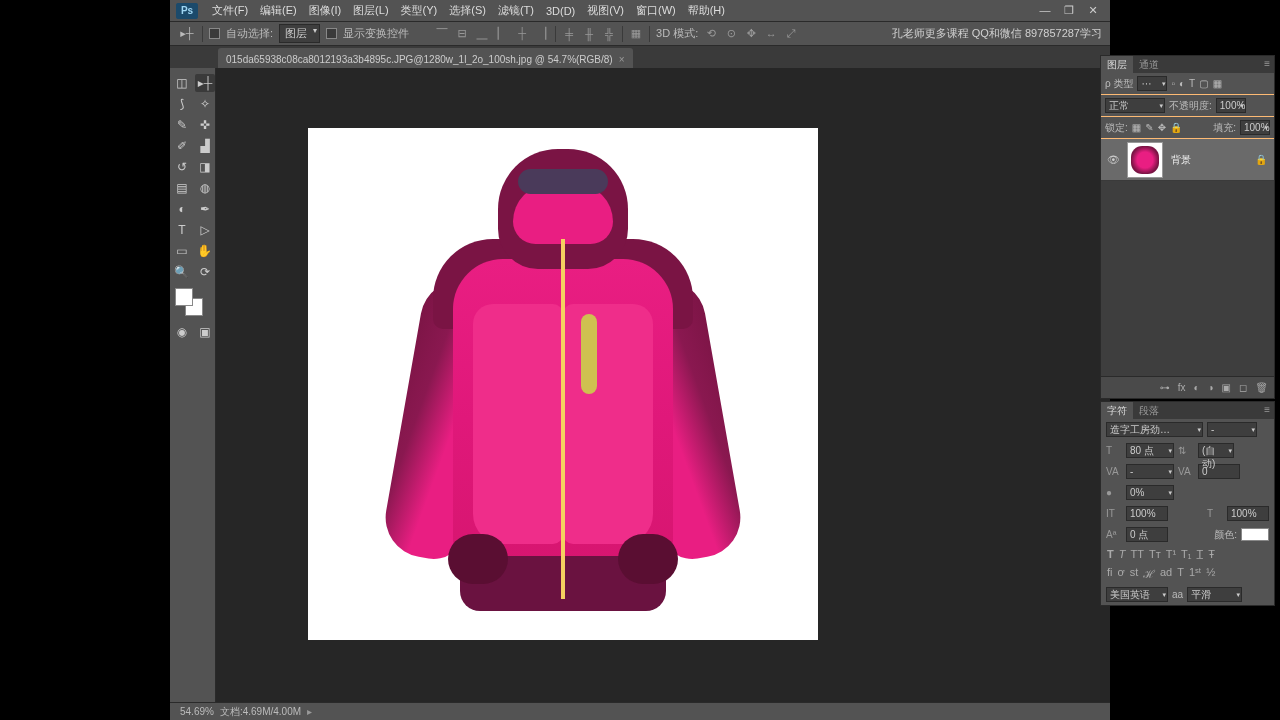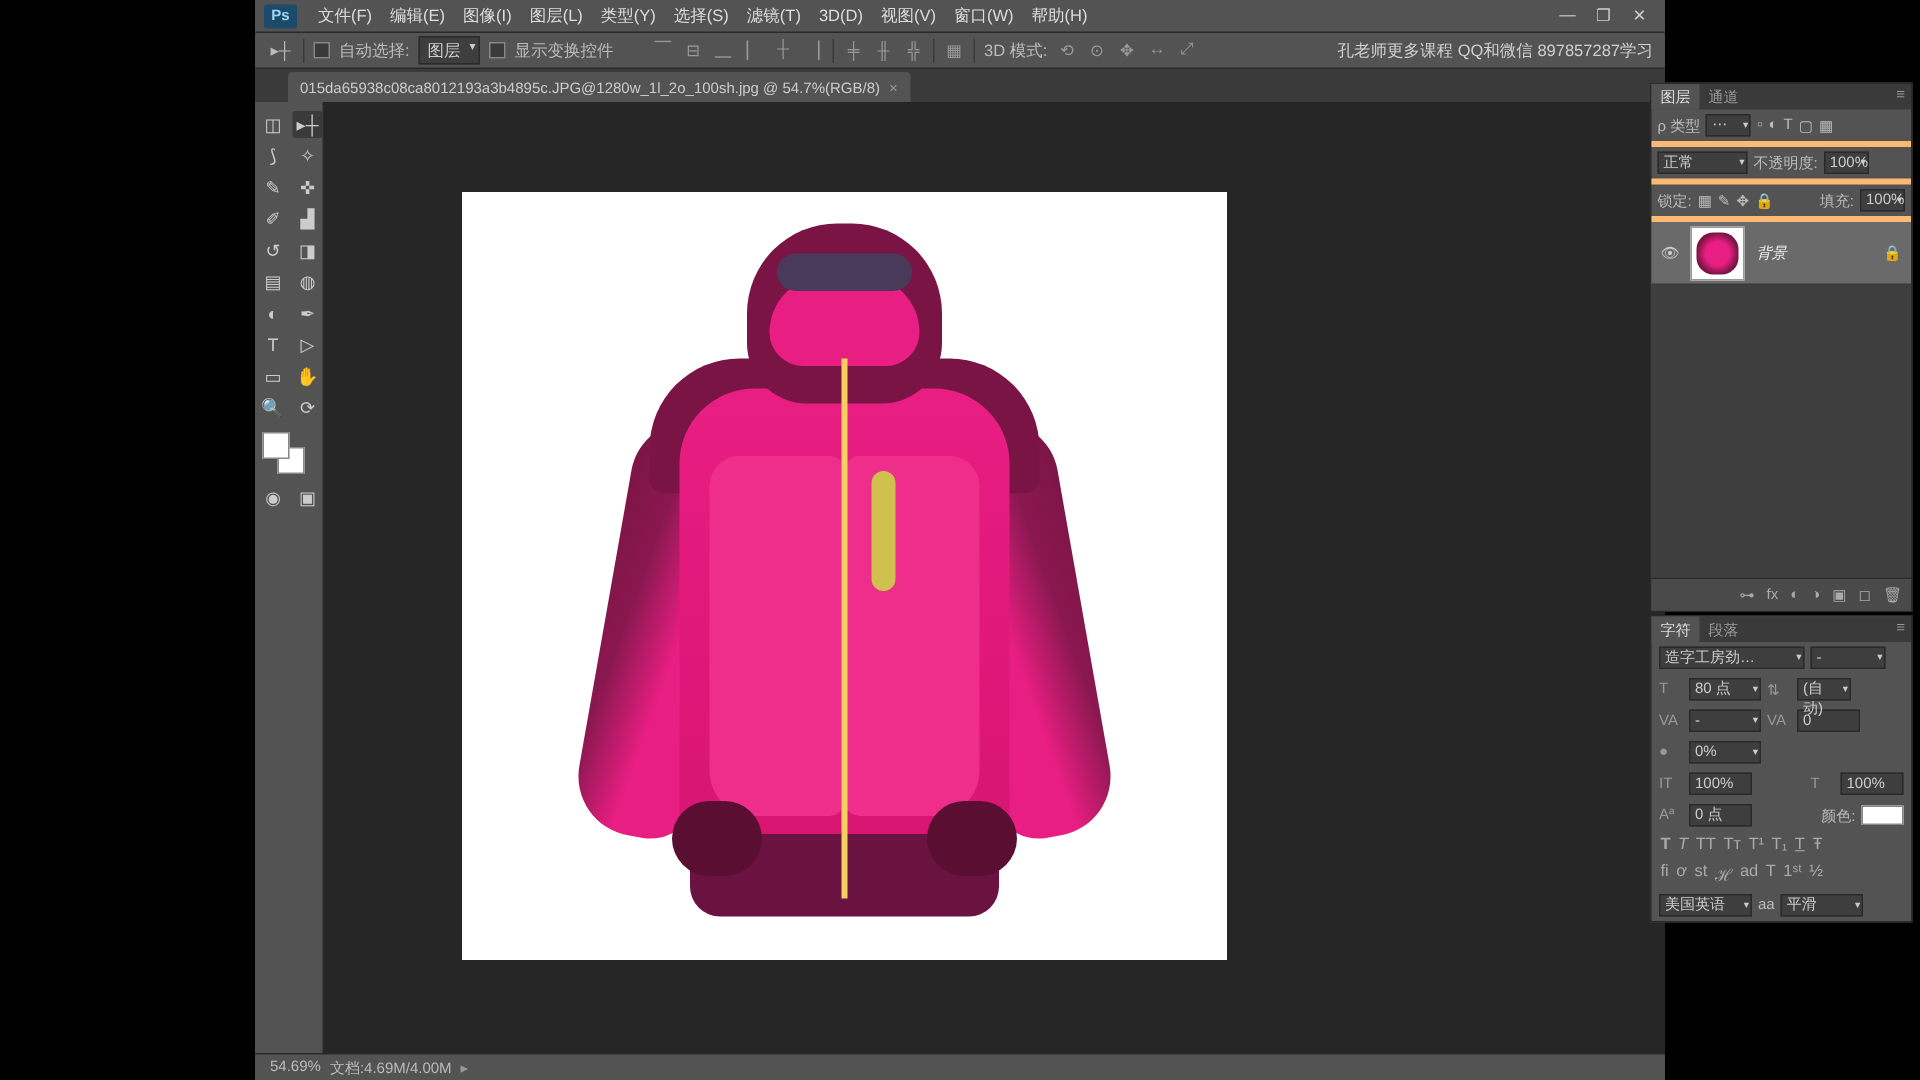--- a/index.html
+++ b/index.html
@@ -14,21 +14,21 @@
 
 .optbar{height:24px;background:#535353;display:flex;align-items:center;padding:0 8px;gap:6px;border-bottom:1px solid #2a2a2a;font-size:11px;color:#bbb}
 .opt-icon{width:18px;height:16px;color:#bbb;display:flex;align-items:center;justify-content:center}
 .opt-sep{width:1px;height:16px;background:#3a3a3a}
 .chk{width:11px;height:11px;border:1px solid #888;background:#3a3a3a}
 .sel{background:#3e3e3e;border:1px solid #2a2a2a;padding:1px 12px 1px 5px;position:relative;color:#ccc}
 .sel::after{content:"▾";position:absolute;right:2px;top:1px;font-size:8px}
 .course-info{margin-left:auto;color:#d0d0d0;font-size:11px}
 
 .tabbar{height:22px;background:#3a3a3a;display:flex;align-items:flex-end}
-.doctab{background:#535353;height:20px;padding:3px 8px 0;font-size:10px;color:#ccc;display:flex;align-items:center;gap:6px;border-radius:3px 3px 0 0;margin-left:22px}
+.doctab{background:#535353;height:20px;padding:3px 8px 0;font-size:10px;color:#ccc;display:flex;align-items:center;gap:6px;border-radius:3px 3px 0 0;margin-left:48px}
 .doctab .x{color:#999;font-size:10px}
 
 .workspace{flex:1;display:flex;background:#2a2a2a}
 .toolbox{width:46px;background:#535353;padding:6px 2px;display:grid;grid-template-columns:1fr 1fr;gap:3px;align-content:start;border-right:1px solid #2a2a2a}
 .tool{width:20px;height:18px;display:flex;align-items:center;justify-content:center;color:#ccc;font-size:12px;border-radius:2px}
 .tool.active{background:#3a3a3a}
 .swatch-wrap{grid-column:1/3;position:relative;height:34px;margin-top:2px}
 .sw-fg{position:absolute;left:3px;top:2px;width:18px;height:18px;background:#fff;border:1px solid #888}
 .sw-bg{position:absolute;left:13px;top:12px;width:18px;height:18px;background:#fff;border:1px solid #888}
 .canvas-area{flex:1;position:relative;background:#262626;overflow:hidden}
@@ -52,29 +52,29 @@
 
 .status{height:18px;background:#535353;color:#bbb;font-size:10px;display:flex;align-items:center;padding:0 10px;gap:6px;border-top:1px solid #2a2a2a}
 .status .arrow{color:#999}
 
 .panels{position:absolute;left:1100px;top:55px;width:175px;display:flex;flex-direction:column;gap:2px;color:#bbb;font-size:10px;z-index:5}
 .panel{background:#535353;border:1px solid #2a2a2a}
 .panel-tabs{display:flex;background:#3a3a3a;height:17px}
 .ptab{padding:2px 6px;font-size:10px;color:#999}
 .ptab.active{background:#535353;color:#ddd}
 .ptab-menu{margin-left:auto;padding:2px 4px;color:#999}
-.layer-opts{padding:3px 4px;display:flex;align-items:center;gap:4px;border-bottom:4px solid #fdba74}
+.layer-opts{padding:3px 4px;display:flex;align-items:center;gap:4px;border-bottom:1px solid #fdba74}
 .layer-opts .kind{flex:0 0 auto}
 .mini-sel{background:#3e3e3e;border:1px solid #2a2a2a;padding:0 10px 0 3px;position:relative;font-size:10px;color:#ccc;height:15px;line-height:13px}
 .mini-sel::after{content:"▾";position:absolute;right:1px;top:0;font-size:7px}
 .layer-row{height:42px;display:flex;align-items:center;padding:0 6px;gap:8px;background:#6a6a6a;border-bottom:1px solid #3a3a3a}
 .eye{width:12px;color:#ccc}
 .thumb{width:36px;height:36px;background:#fff;border:1px solid #999;position:relative;overflow:hidden}
 .thumb-j{position:absolute;inset:3px;background:radial-gradient(ellipse at center,#e91e82 40%,#7a1444 70%);border-radius:40%}
-.layer-name{font-style:italic;color:#eee}
+.layer-name{color:#eee}
 .lock-ico{margin-left:auto;color:#bbb}
 .layer-body{height:195px;background:#3e3e3e}
 .layer-foot{height:22px;background:#4a4a4a;border-top:1px solid #2a2a2a;display:flex;align-items:center;justify-content:flex-end;gap:8px;padding:0 6px;color:#aaa}
 .char-row{display:flex;align-items:center;gap:4px;padding:3px 5px}
 .char-row .lbl{width:16px;color:#999;font-size:10px}
 .num-in{background:#3e3e3e;border:1px solid #2a2a2a;padding:0 3px;width:42px;height:15px;font-size:10px;color:#ccc;line-height:13px}
 .char-icons{display:flex;gap:5px;padding:3px 6px;color:#aaa;font-size:11px}
 .color-sw{width:28px;height:13px;background:#fff;border:1px solid #888}
 .narrow{width:30px}
 

